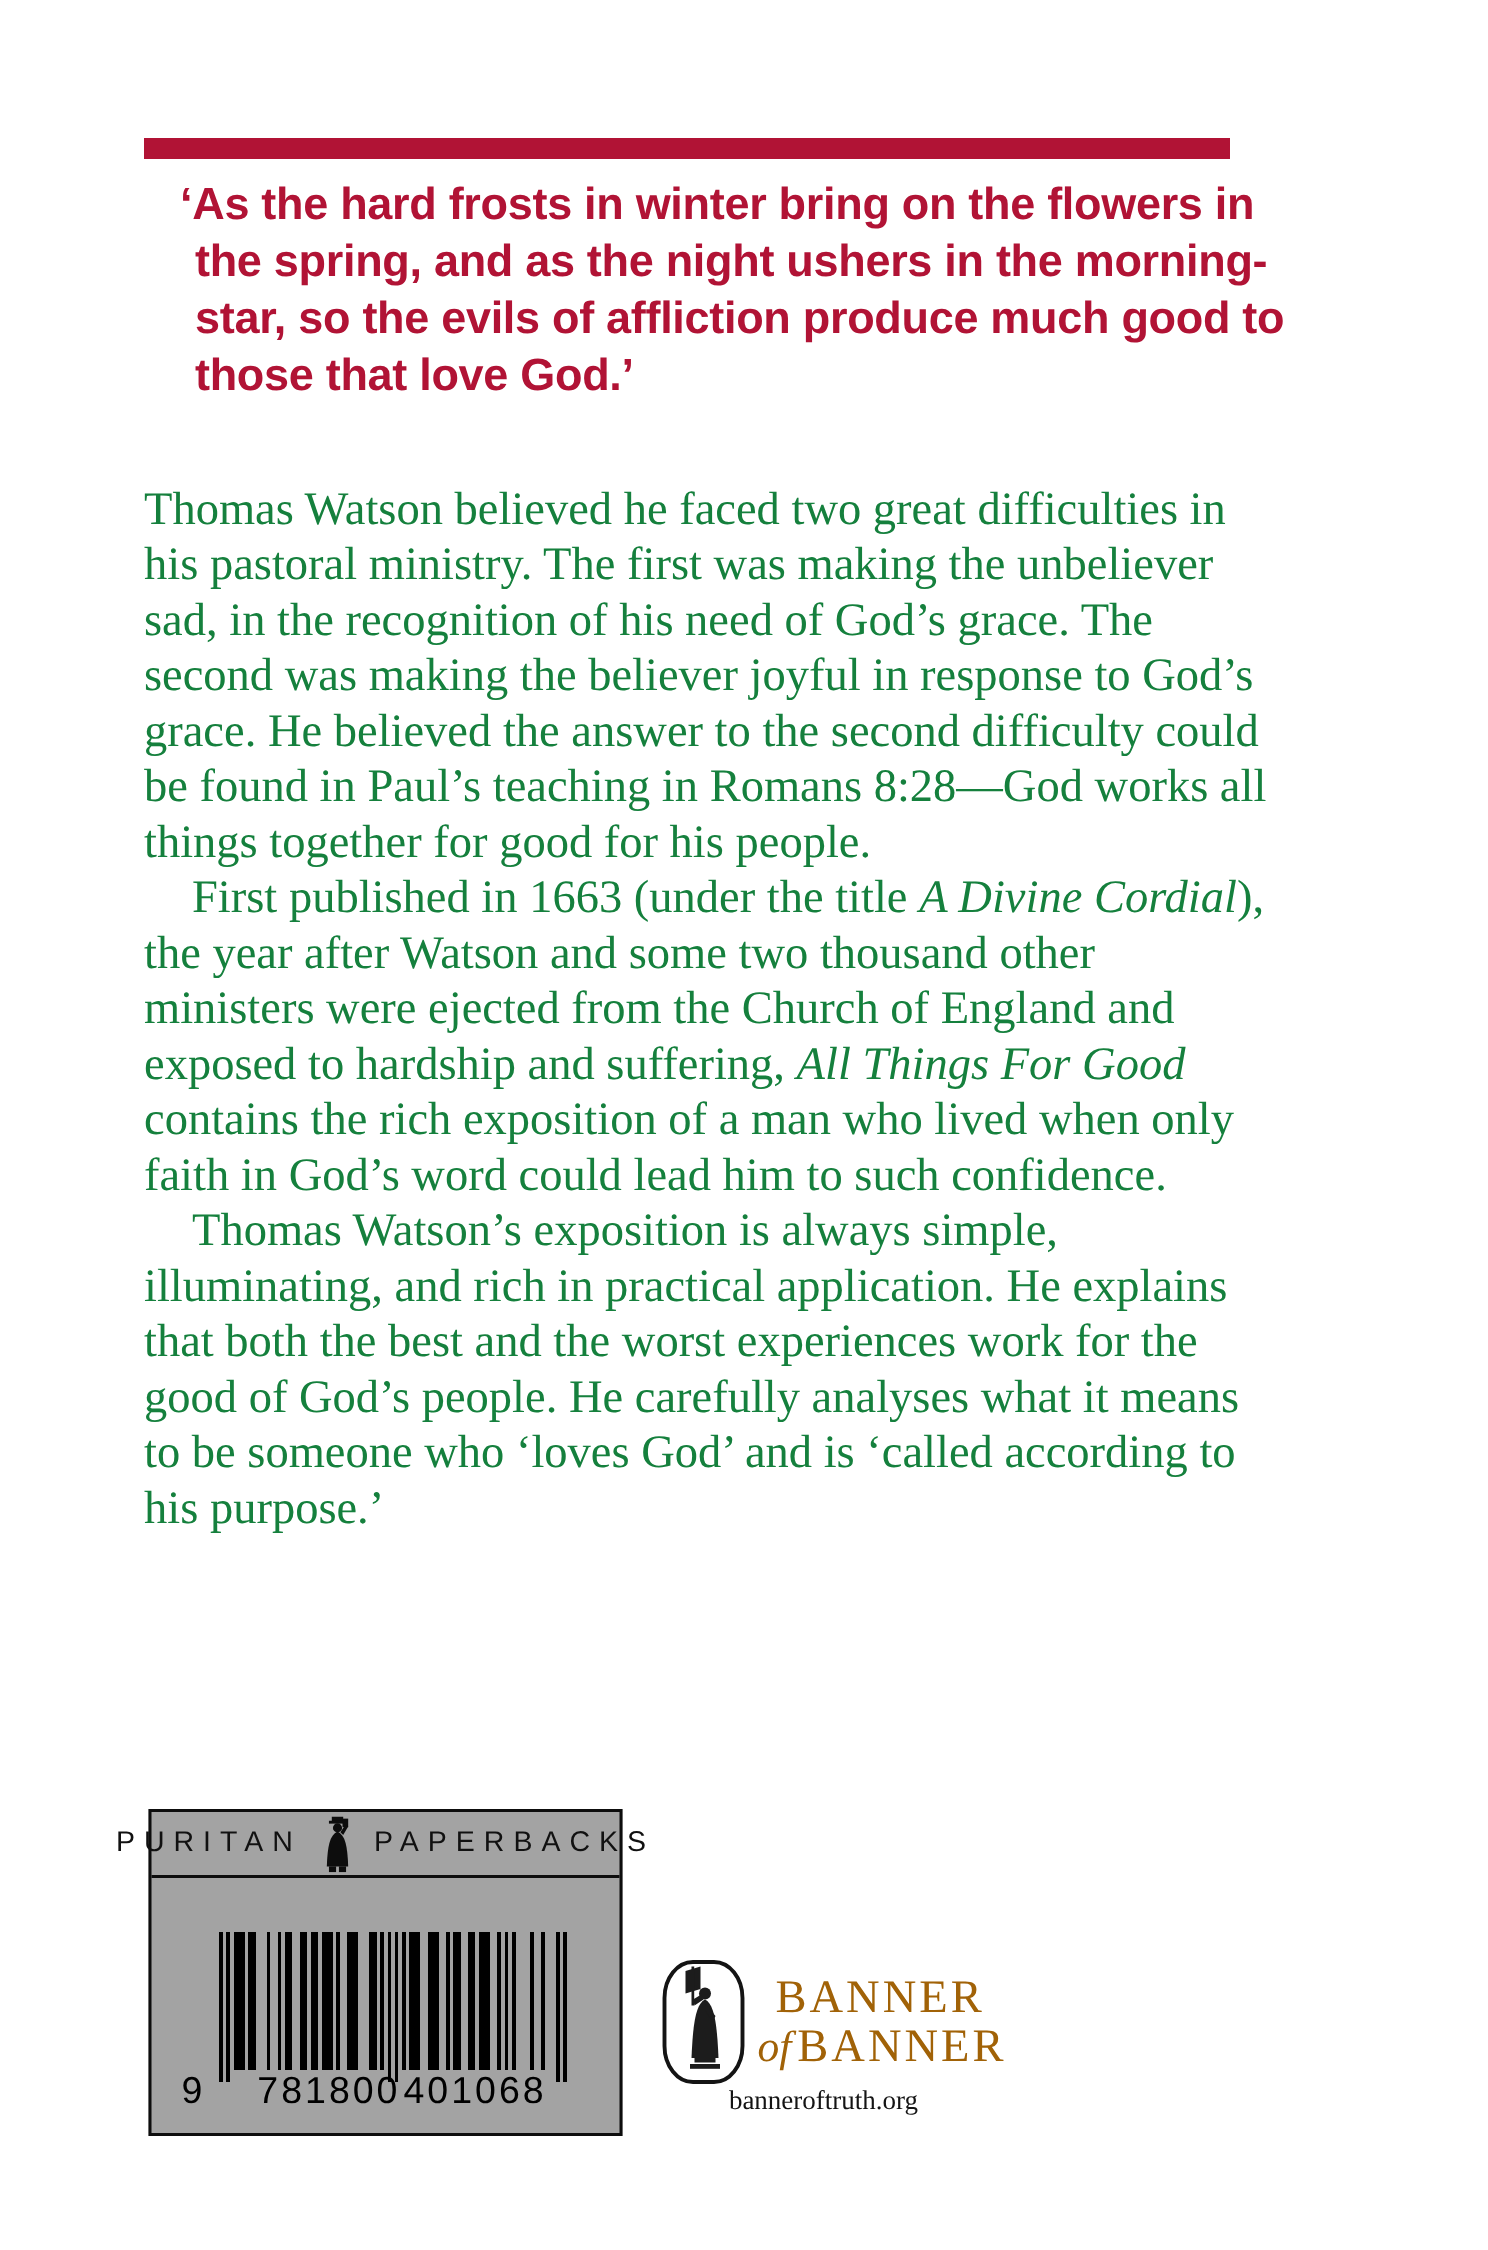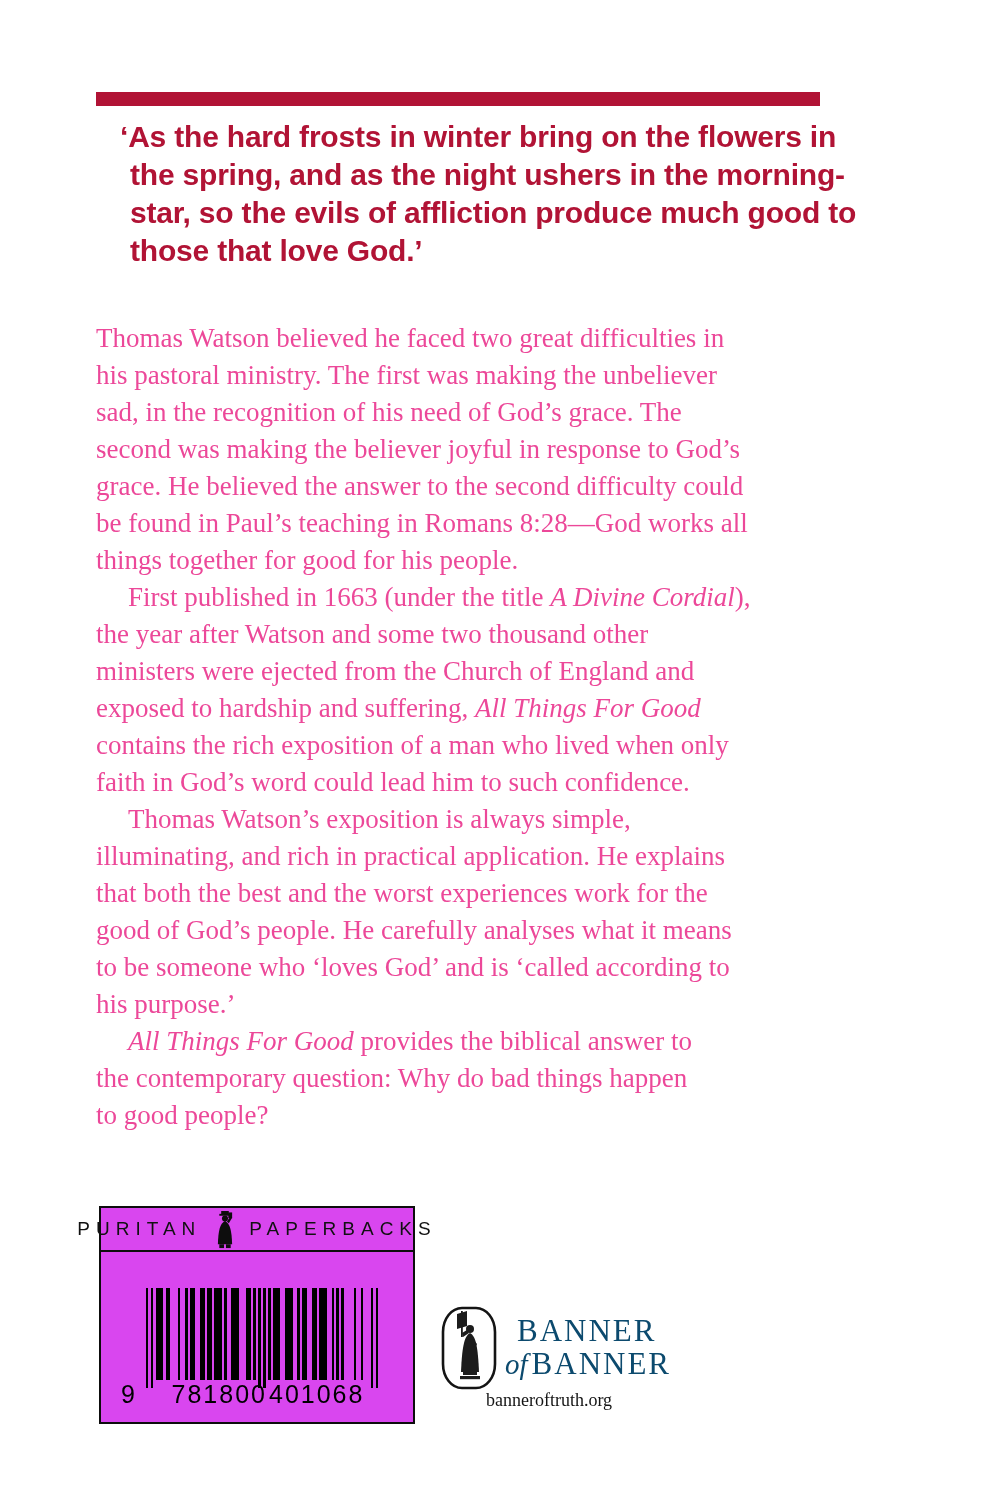--- a/index.html
+++ b/index.html
@@ -12,32 +12,32 @@
     background:#b11335;
   }
   .pull-quote{
     position:absolute; left:130px; top:118px; width:800px;
     font-family:"Liberation Sans", sans-serif; font-weight:bold;
     font-size:30px; line-height:38px; letter-spacing:-0.2px;
     color:#b11335; white-space:pre; text-indent:-10px;
   }
   .body-copy{
     position:absolute; left:96px; top:320px; width:820px;
-    font-size:27px; line-height:37px; color:#ec4899;
+    font-size:31px; line-height:37px; color:#15803d;
   }
   .body-copy p{
     margin:0; white-space:pre; 
   }
   .body-copy p.indented{ text-indent:32px; }
   .it{ font-style:italic; }
 
   
   .imprint-box{
     position:absolute; left:99px; top:1206px; width:316px; height:218px;
-    border:2px solid #0d0d0d; box-sizing:border-box; background:#d946ef;text-decoration:underline;
+    border:2px solid #0d0d0d; box-sizing:border-box; background:#a3a3a3;text-decoration:underline;
   }
   .imprint-header{
     position:absolute; left:0; top:0; width:100%; height:44px;
     border-bottom:2px solid #0d0d0d; box-sizing:border-box;
     display:flex; align-items:center; justify-content:center; gap:13px;
     font-family:"Liberation Sans", sans-serif; font-size:19px;
     letter-spacing:6px; color:#111; white-space:nowrap;
   }
   .imprint-header .glyph{ display:flex; align-items:center; margin-top:2px;}
   .isbn-label{
@@ -56,21 +56,21 @@
 
   
   .cover-credit{
     position:absolute; left:438px; top:1236px; width:500px;
     font-family:"Liberation Sans", sans-serif; font-size:16px;
     line-height:25px; letter-spacing:0.2px; color:#474747; white-space:pre;
   }
   .publisher-lockup{
     position:absolute; left:441px; top:1306px; display:flex; align-items:flex-start;
   }
-  .publisher-name{ margin-left:8px; color:#0c4a6e; }
+  .publisher-name{ margin-left:8px; color:#a16207; }
   .pub-line1{
     font-size:31px; letter-spacing:2px; line-height:31px;
     margin:9px 0 0 12px;
   }
   .pub-line2{ font-size:31px; letter-spacing:2px; line-height:33px; margin-top:1px; white-space:nowrap;}
   .pub-line2 .of{ font-style:italic; font-size:29px; letter-spacing:0; margin-right:4px; }
   .publisher-url{
     position:absolute; left:441px; top:1390px; width:216px; text-align:center;
     font-size:18px; color:#141414;
   }
@@ -100,23 +100,20 @@
 ministers were ejected from the Church of England and
 exposed to hardship and suffering, </span><span class="it">All Things For Good</span><span>
 contains the rich exposition of a man who lived when only
 faith in God’s word could lead him to such confidence.</span></p>
     <p class="indented"><span>Thomas Watson’s exposition is always simple,
 illuminating, and rich in practical application. He explains
 that both the best and the worst experiences work for the
 good of God’s people. He carefully analyses what it means
 to be someone who ‘loves God’ and is ‘called according to
 his purpose.’</span></p>
-    <p class="indented"><span class="it">All Things For Good</span><span> provides the biblical answer to
-the contemporary question: Why do bad things happen
-to good people?</span></p>
   </div>
 
   <div class="imprint-box">
     <div class="imprint-header">
       <span>PURITAN</span>
       <span class="glyph">
         <svg width="22" height="38" viewBox="0 0 22 40" aria-hidden="true">
           <g fill="#0d0d0d">
             <rect x="7" y="0" width="8" height="4"></rect>
             <rect x="5" y="3" width="12" height="2"></rect>

